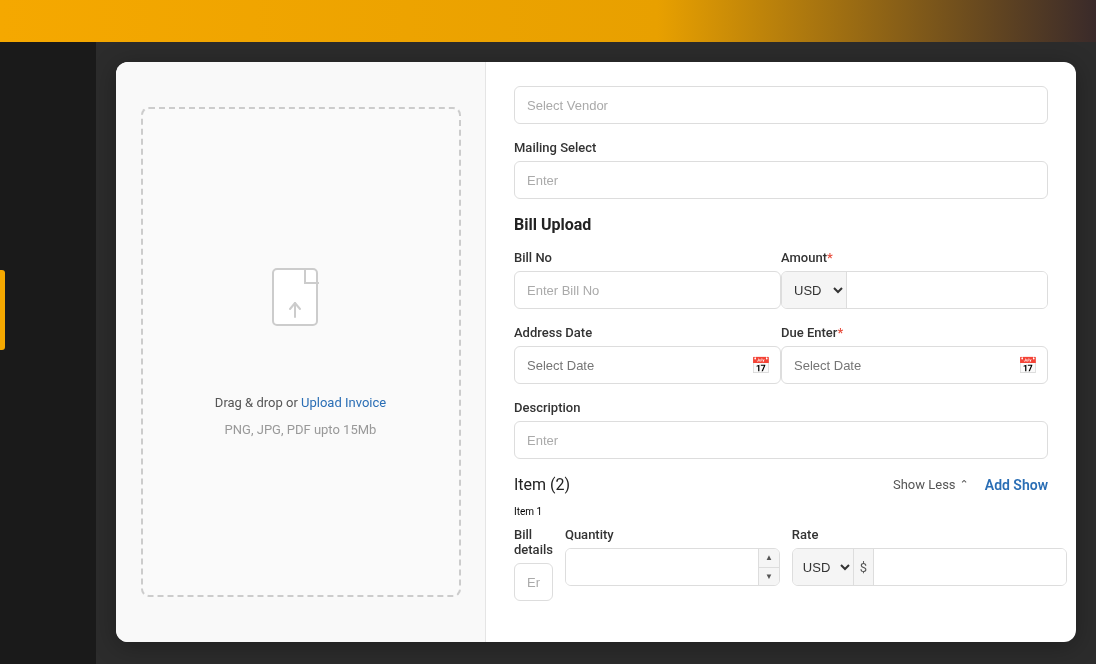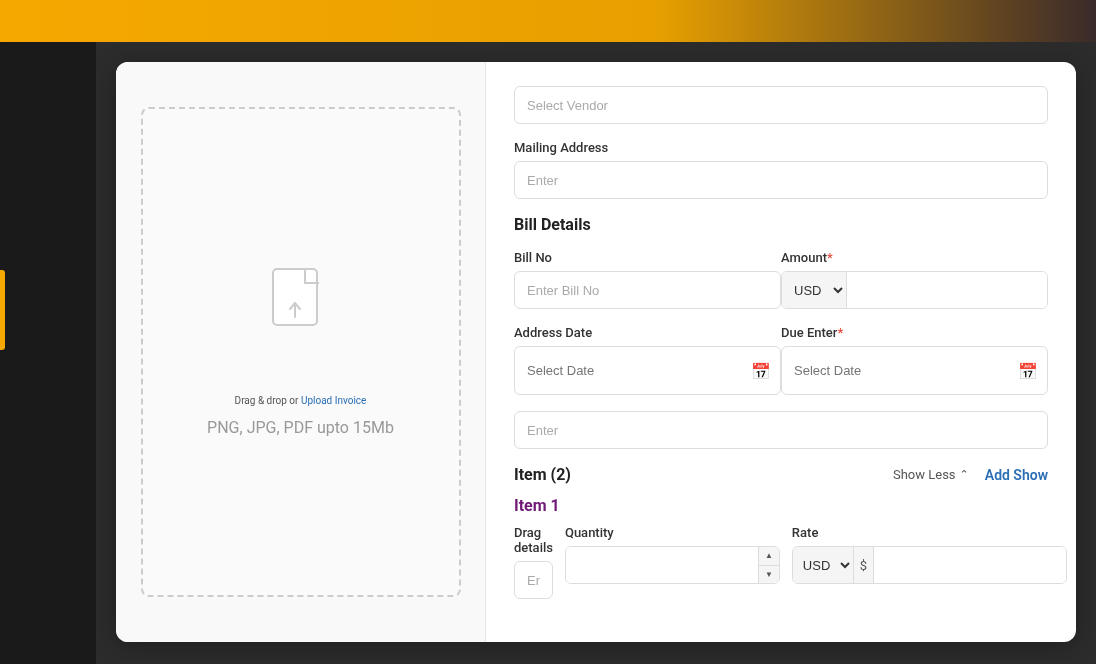--- a/index.html
+++ b/index.html
@@ -99,34 +99,34 @@
       align-items: center;
       justify-content: center;
     }
 
     .upload-icon {
       width: 60px;
       height: 72px;
     }
 
     .upload-text {
-      font-size: 10px;
+      font-size: 13px;
       color: #555;
       text-align: left;
       margin-top: 44px;
     }
 
     .upload-link {
       color: #2a6eb5;
       text-decoration: none;
       cursor: pointer;
     }
 
     .upload-subtext {
-      font-size: 16px;
+      font-size: 13px;
       color: #999;
       text-align: center;
     }
 
     
     .form-panel {
       flex: 1;
       padding: 24px 28px;
       overflow-y: auto;
     }
@@ -180,21 +180,21 @@
       margin-top: 8px;
     }
 
     .date-input-wrap {
       position: relative;
       width: 100%;
     }
 
     .date-input-wrap input {
       width: 100%;
-      height: 49px;
+      height: 38px;
       border: 1px solid #ddd;
       border-radius: 6px;
       padding: 0 40px 0 12px;
       font-size: 13px;
       color: #aaa;
       outline: none;
       background: #fff;
       cursor: pointer;
     }
 
@@ -242,21 +242,21 @@
     
     .items-header {
       display: flex;
       align-items: center;
       justify-content: space-between;
       margin-bottom: 12px;
     }
 
     .items-title {
       font-size: 16px;
-      font-weight: 700;
+      font-weight: 400;
       color: #222;
     }
 
     .items-controls {
       display: flex;
       align-items: center;
       gap: 16px;
     }
 
     .show-less-btn {
@@ -279,23 +279,23 @@
       font-size: 14px;
       font-weight: 600;
       color: #2a6eb5;
       cursor: pointer;
       background: none;
       border: none;
       font-family: inherit;
     }
 
     .item-label {
-      font-size: 16px;
-      font-weight: 700;
-      color: #701a75;
+      font-size: 10px;
+      font-weight: 400;
+      color: #000000;
       margin-bottom: 10px;
     }
 
     .item-row {
       display: flex;
       gap: 12px;
       align-items: flex-start;
     }
 
     .item-col-details {
@@ -421,25 +421,25 @@
       </div>
     </div>
 
     <div class="form-panel">
 
       <div class="form-row">
         <input class="form-input" type="text" placeholder="Select Vendor" style="">
       </div>
 
       <div class="form-row">
-        <div class="form-section-label">Mailing Address</div>
+        <div class="form-section-label">Mailing Select</div>
         <input class="form-input" type="text" style="width: 100%;" placeholder="Enter">
       </div>
 
-      <div class="section-title">Bill Details</div>
+      <div class="section-title">Bill Upload</div>
 
       <div class="form-row-double">
         <div class="form-col">
           <div class="form-section-label">Bill No</div>
           <input class="form-input" type="text" placeholder="Enter Bill No" style="">
         </div>
         <div class="form-col">
           <div class="form-section-label">
             <span>Amount</span><span class="required">*</span>
           </div>
@@ -467,38 +467,39 @@
             <span>Due Enter</span><span class="required">*</span>
           </div>
           <div class="date-input-wrap">
             <input type="text" placeholder="Select Date" style="">
             <span class="calendar-icon">📅</span>
           </div>
         </div>
       </div>
 
       <div class="form-row">
+        <div class="form-section-label">Description</div>
         <input class="form-input" type="text" placeholder="Enter" style="">
       </div>
 
       <div class="items-header">
         <span class="items-title">Item (2)</span>
         <div class="items-controls">
           <button class="show-less-btn">
             <span>Show Less</span>
             <span class="chevron-up">⌃</span>
           </button>
           <button class="add-item-btn">Add Show</button>
         </div>
       </div>
 
       <div class="item-label">Item 1</div>
       <div class="item-row">
         <div class="item-col-details">
-          <div class="form-section-label">Drag details</div>
+          <div class="form-section-label">Bill details</div>
           <input class="form-input" type="text" placeholder="Enter Item Details" style="">
         </div>
         <div class="item-col-qty">
           <div class="form-section-label">Quantity</div>
           <div class="quantity-input-wrap">
             <input class="quantity-input" type="text" placeholder="" style="">
             <div class="quantity-arrows">
               <button class="qty-arrow">▲</button>
               <button class="qty-arrow">▼</button>
             </div>

